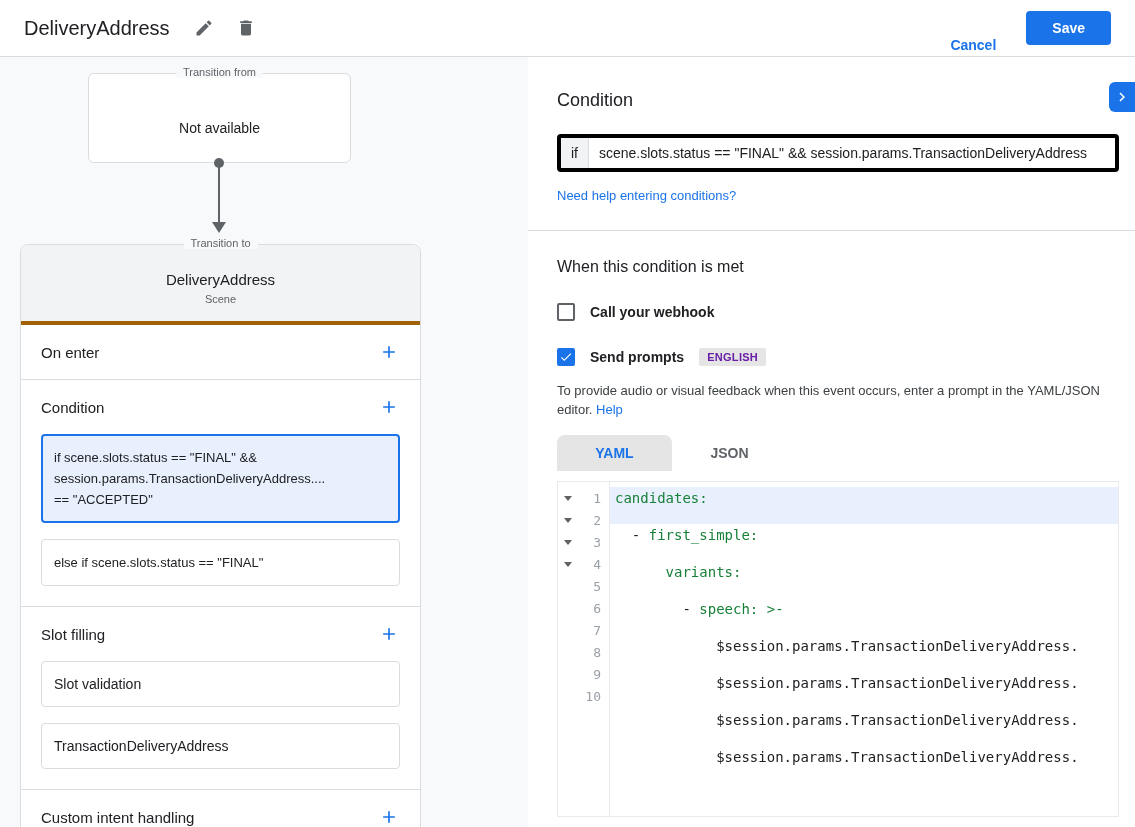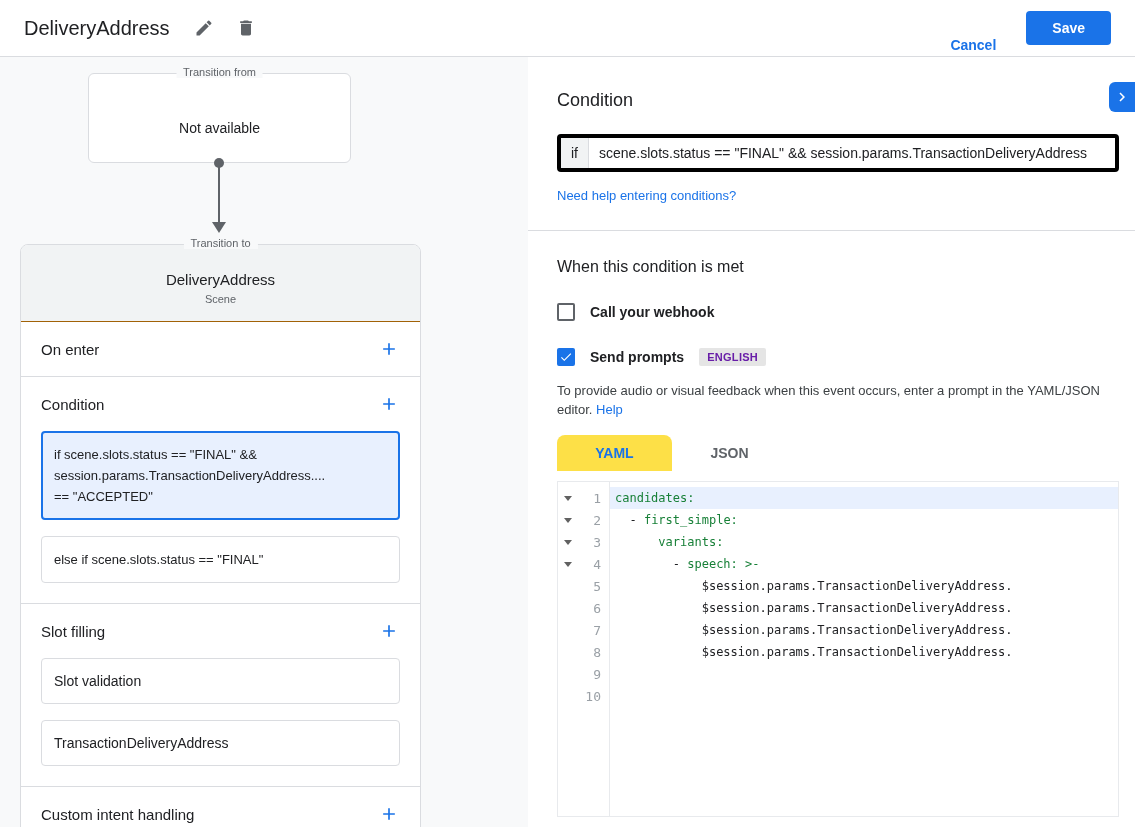--- a/index.html
+++ b/index.html
@@ -25,21 +25,21 @@
   .box-legend { position:absolute; top:-8px; left:50%; transform:translateX(-50%); font-size:11px;
                 color:#5f6368; background:#f8f9fa; padding:0 7px; white-space:nowrap; }
   .tfrom-value { text-align:center; margin-top:46px; font-size:14px; color:#202124; }
   .conn-dot { position:absolute; left:214px; top:101px; width:10px; height:10px; border-radius:50%; background:#5f6368; }
   .conn-line { position:absolute; left:218px; top:106px; width:2px; height:60px; background:#5f6368; }
   .conn-arrow { position:absolute; left:212px; top:165px; width:0; height:0;
                 border-left:7px solid transparent; border-right:7px solid transparent; border-top:11px solid #5f6368; }
 
   .scene-card { position:absolute; left:20px; top:187px; width:401px; background:#fff;
                 border:1px solid #dadce0; border-radius:8px; }
-  .scene-head { position:relative; background:#f1f3f4; border-bottom:1px solid #a16207;
+  .scene-head { position:relative; background:#f1f3f4; border-bottom:4px solid #a16207;
                 border-radius:7px 7px 0 0; text-align:center; padding:26px 0 16px; }
   .scene-name { font-size:15px; color:#202124; }
   .scene-type { font-size:11px; color:#5f6368; margin-top:5px; }
   .card-row { display:flex; align-items:center; justify-content:space-between; padding:16px 20px; }
   .card-row-label { font-size:15px; color:#202124; }
   .plus-btn { background:none; border:none; padding:0; width:22px; height:22px; cursor:pointer;
               display:flex; align-items:center; justify-content:center; }
   .card-divider { height:1px; background:#dadce0; }
   .cond-list, .slot-list { padding:0 20px 4px; }
   .cond-box { background:#fff; border:1px solid #dadce0; border-radius:4px; padding:12px;
@@ -67,33 +67,33 @@
               cursor:pointer; flex:none; display:flex; align-items:center; justify-content:center; }
   .checkbox.checked { background:#1a73e8; border-color:#1a73e8; }
   .check-label { font-size:14px; font-weight:700; color:#202124; }
   .lang-badge { background:#e5e5e5; color:#681da8; font-size:11px; font-weight:700; padding:3px 8px;
                 border-radius:2px; letter-spacing:.3px; }
   .desc { margin-top:15px; font-size:13px; color:#3c4043; line-height:19px; max-width:556px; }
   .desc a { color:#1a73e8; text-decoration:none; cursor:pointer; }
   .tabs { display:flex; margin-top:16px; }
   .tab { min-width:115px; text-align:center; padding:10px 4px; font-size:14px; font-weight:700;
          color:#5f6368; cursor:pointer; border-radius:8px 8px 0 0; }
-  .tab.active { background:#fde047; color:#1a73e8; }
+  .tab.active { background:#e5e5e5; color:#1a73e8; }
 
   
   .editor { display:flex; height:336px; margin-top:10px; border:1px solid #e8eaed; background:#fff; overflow:hidden; }
   .gutter { width:52px; border-right:1px solid #e8eaed; padding-top:5px; flex:none; }
   .gutter-line { display:flex; align-items:center; height:22px; }
   .fold { width:0; height:0; border-left:4px solid transparent; border-right:4px solid transparent;
           border-top:5px solid #616161; margin-left:6px; cursor:pointer; }
   .lnum { flex:1; text-align:right; padding-right:8px; color:#9aa0a6;
           font-family:"DejaVu Sans Mono",monospace; font-size:13px; }
   .code { flex:1; padding-top:5px; overflow:hidden; cursor:text; }
-  .code-line { height:22px; line-height:22px; white-space:pre; padding-left:5px;
-               font-family:"DejaVu Sans Mono",monospace; font-size:12px; color:#202124; }
+  .code-line { height:37px; line-height:22px; white-space:pre; padding-left:5px;
+               font-family:"DejaVu Sans Mono",monospace; font-size:14px; color:#202124; }
   .code-line.hl { background:#e8f0fe; }
   .tok-key { color:#188038; }
   .tok-plain { color:#202124; }
 </style>
 </head>
 <body>
 
 <div class="app">
 
   <header class="header">

